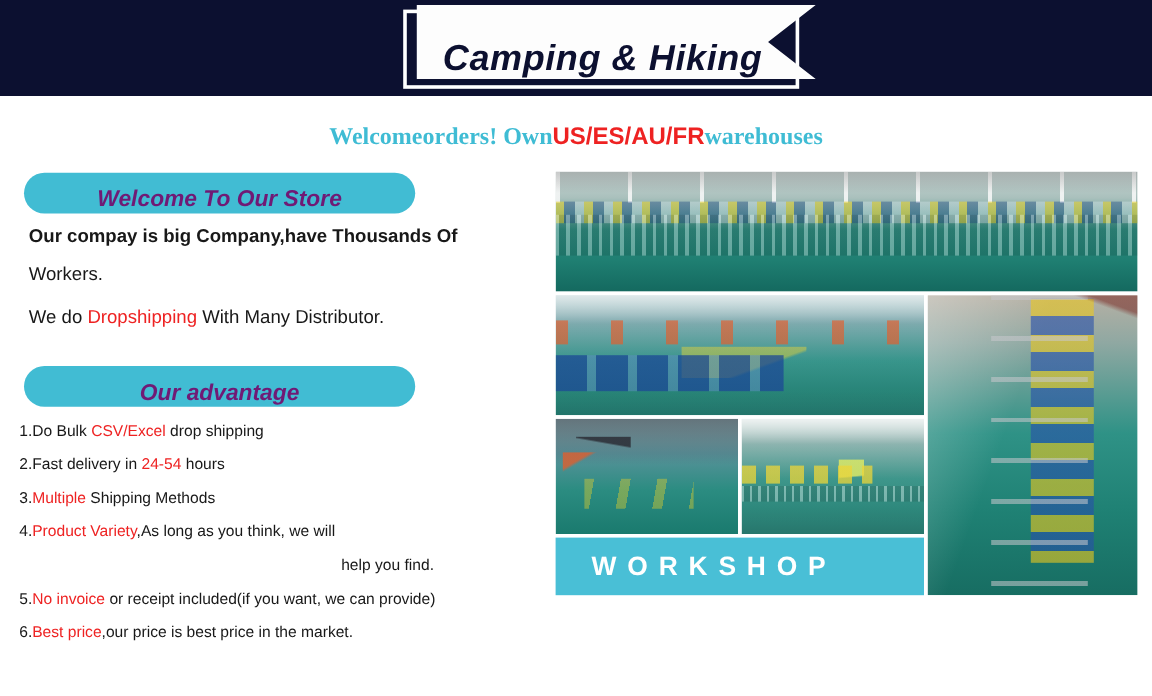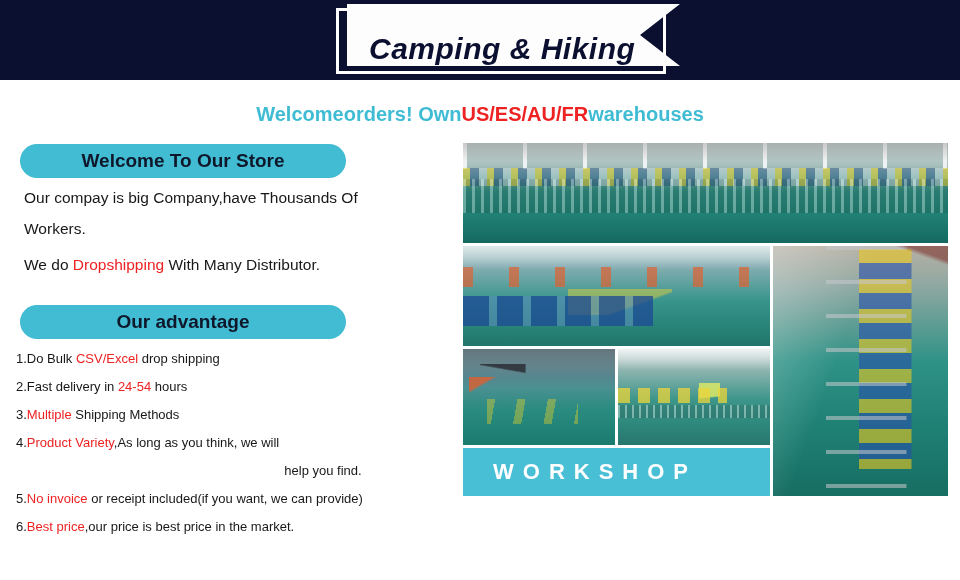--- a/index.html
+++ b/index.html
@@ -38,41 +38,42 @@
     white-space:nowrap;
     font-family:"Liberation Sans", sans-serif;
   }
 
   
   .welcome-strip{
     position:absolute;left:0;top:96px;width:960px;height:36px;
     display:flex;align-items:center;justify-content:center;
     font-size:20px;font-weight:bold;white-space:nowrap;
   }
-  .tq{color:#3fbcd4;}
+  .tq{color:#3fbcd4;font-family:Liberation Serif, serif;}
   .rd{color:#ee2222;}
 
   
   .left-col{
     position:absolute;left:0;top:140px;width:460px;height:430px;
   }
   .pill{
     height:34px;border-radius:20px;background:#41bcd3;
-    display:flex;align-items:center;justify-content:center;
-    color:#0f172a;font-size:19px;font-weight:bold;
+    display:flex;align-items:flex-end;justify-content:center;
+    color:#701a75;font-size:19px;font-weight:bold;
     box-sizing:border-box;
+    font-style:italic;
   }
   .pill-store{position:absolute;left:20px;top:4px;width:326px;}
   .pill-adv{position:absolute;left:20px;top:165px;width:326px;}
 
   .para{
     position:absolute;color:#181818;font-size:15.5px;line-height:1.0;
     white-space:nowrap;
   }
-  .p1{left:24px;top:50px;}
+  .p1{left:24px;top:50px;font-weight:bold;}
   .p2{left:24px;top:81px;}
   .p3{left:24px;top:117px;}
 
   .adv-list{
     position:absolute;left:16px;top:212px;width:600px;
   }
   .adv-item{
     color:#181818;font-size:13px;line-height:1.0;
     white-space:nowrap;margin-bottom:15px;
   }

